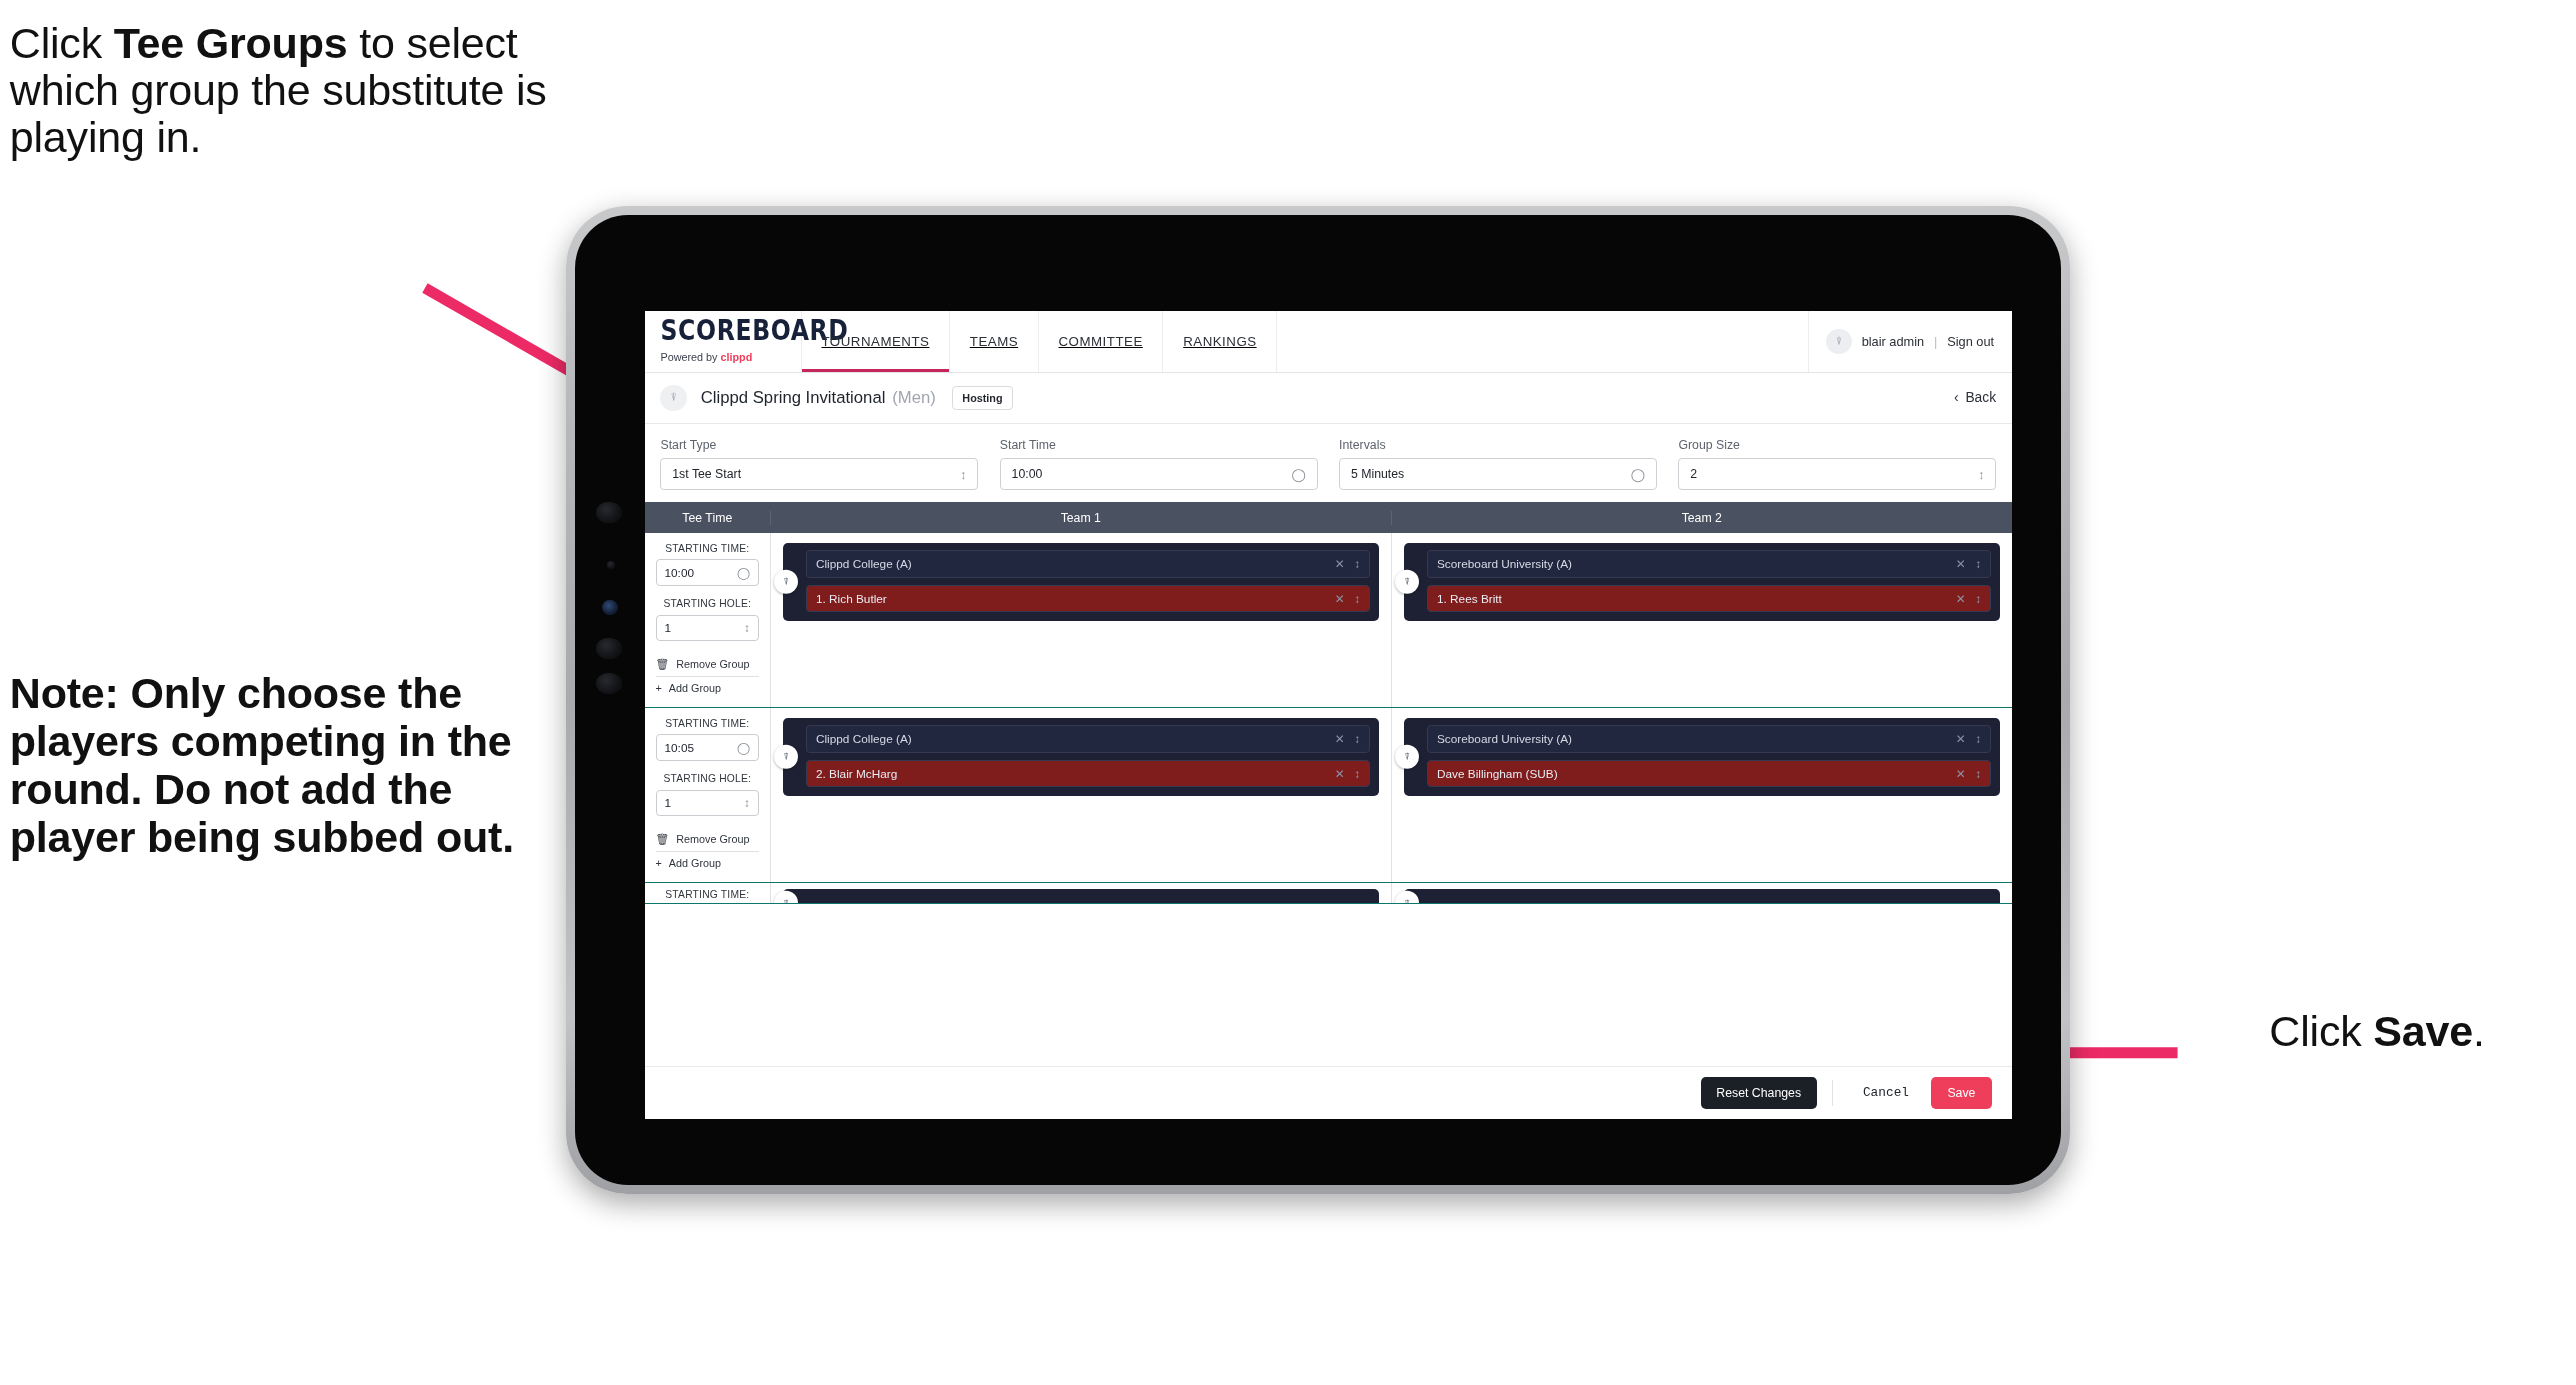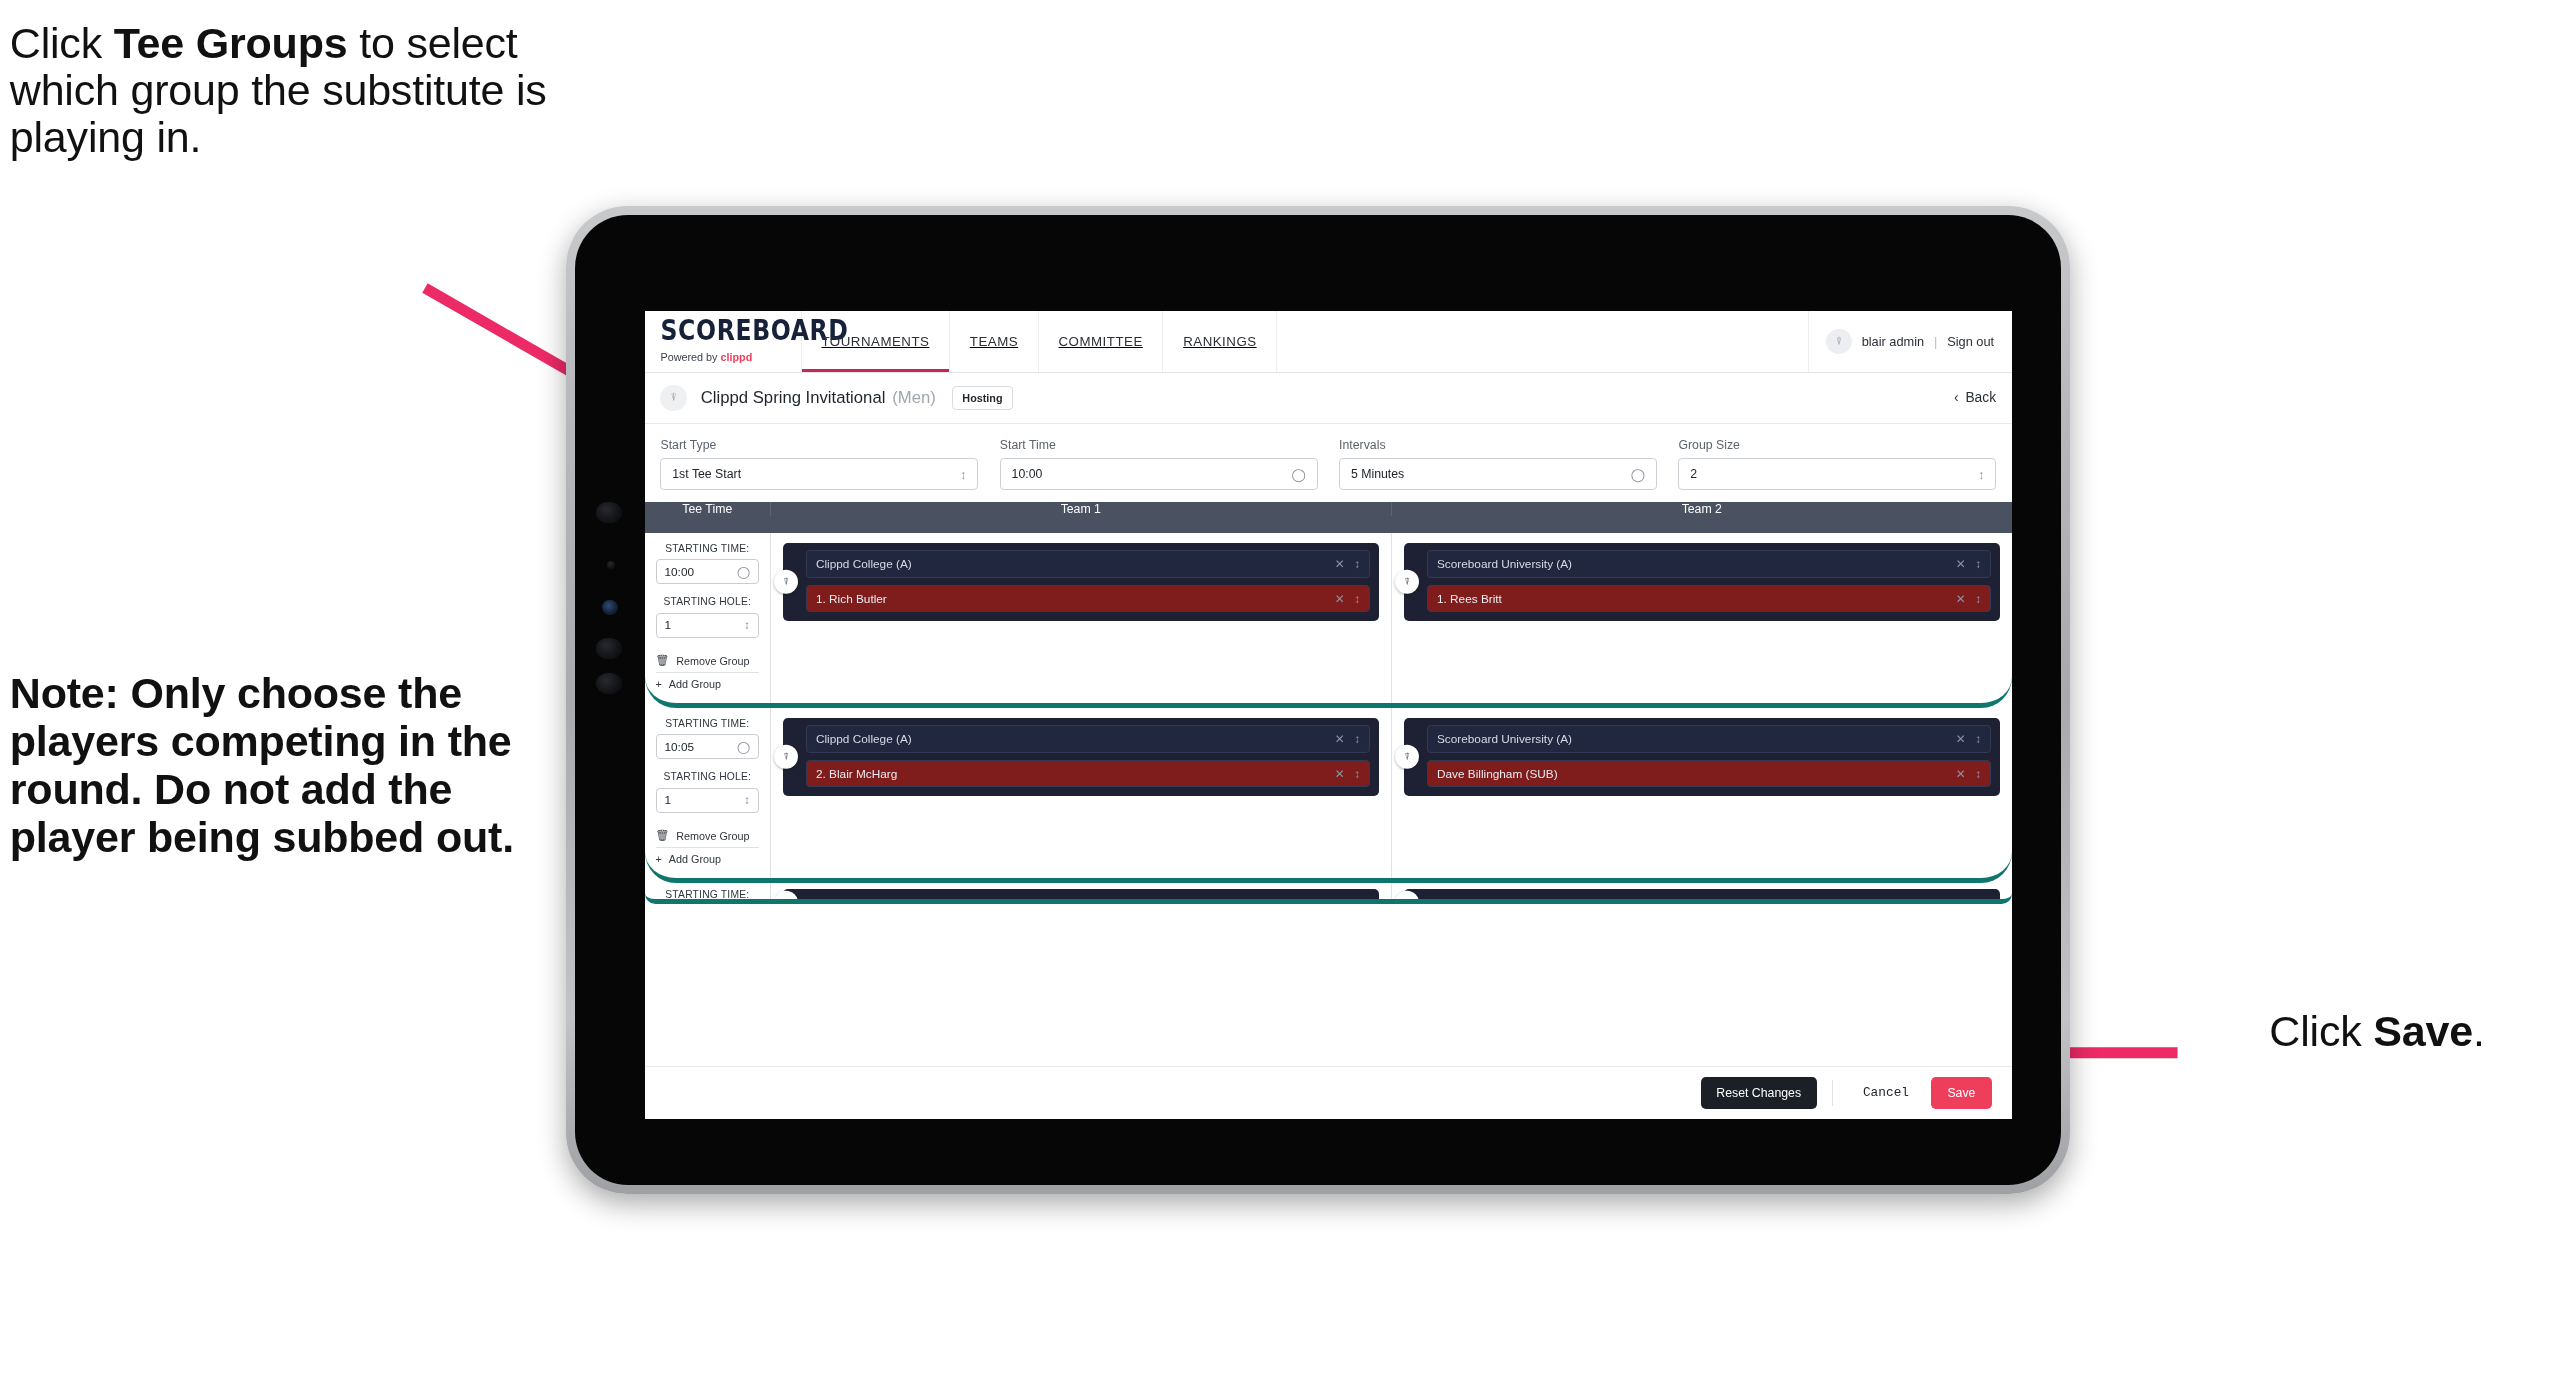--- a/index.html
+++ b/index.html
@@ -130,31 +130,31 @@
   .field { flex:1; display:flex; flex-direction:column; }
   .field-label { font-size:12.3px; color:#5d636d; margin-bottom:6.9px; }
   .field-box {
     height: 32px; border:1px solid #cdd0d4; border-radius:3.9px; background:#fff;
     display:flex; align-items:center; padding: 0 10.8px; font-size:12.3px; color:#22262d;
   }
   .field-box .end { margin-left:auto; color:#8b9099; font-size:12.8px; display:flex; }
 
   
   .tee-head {
-    display:flex; background:#4a5160; color:#fff; height:30.5px; align-items:flex-start;
+    display:flex; background:#4a5160; color:#fff; height:30.5px; align-items:center;
     font-size:12.3px;
   }
   .th { display:flex; align-items:center; justify-content:center; }
   .th-tee { width:126px; flex:0 0 126px; border-right:1px solid #5d6472; }
   .th-team { flex:1; border-right:1px solid #5d6472; }
   .th-team:last-child { border-right:none; }
 
   .tee-body { flex:1; overflow:hidden; background:#fff; }
 
-  .tee-row { display:flex; border-bottom:5px solid #0f766e; min-height: 0; border-radius: 31px; }
+  .tee-row { display:flex; border-bottom:1px solid #0f766e; min-height: 0; }
   .tee-left {
     width:126px; flex:0 0 126px; border-right:1px solid #dfe1e4;
     padding: 9.8px 10.8px 7.9px 10.8px; display:flex; flex-direction:column; align-items:center;
   }
   .mini-label { font-size:10.3px; color:#30353d; font-weight:400; letter-spacing:0.2px; margin-bottom:5.9px; }
   .mini-box {
     width:100%; height:26.5px; border:1px solid #c9ccd1; border-radius:3.9px; background:#fff;
     display:flex; align-items:center; padding: 0 7.9px; font-size:11.8px; color:#22262d; margin-bottom:11.8px;
   }
   .mini-box .end { margin-left:auto; color:#8b9099; font-size:11.8px; display:flex; }

